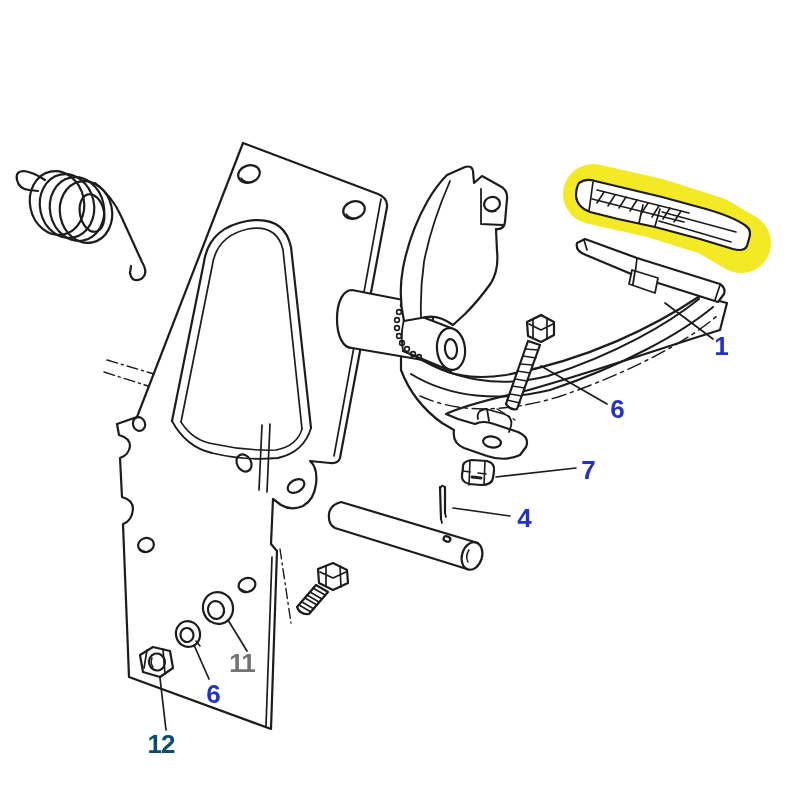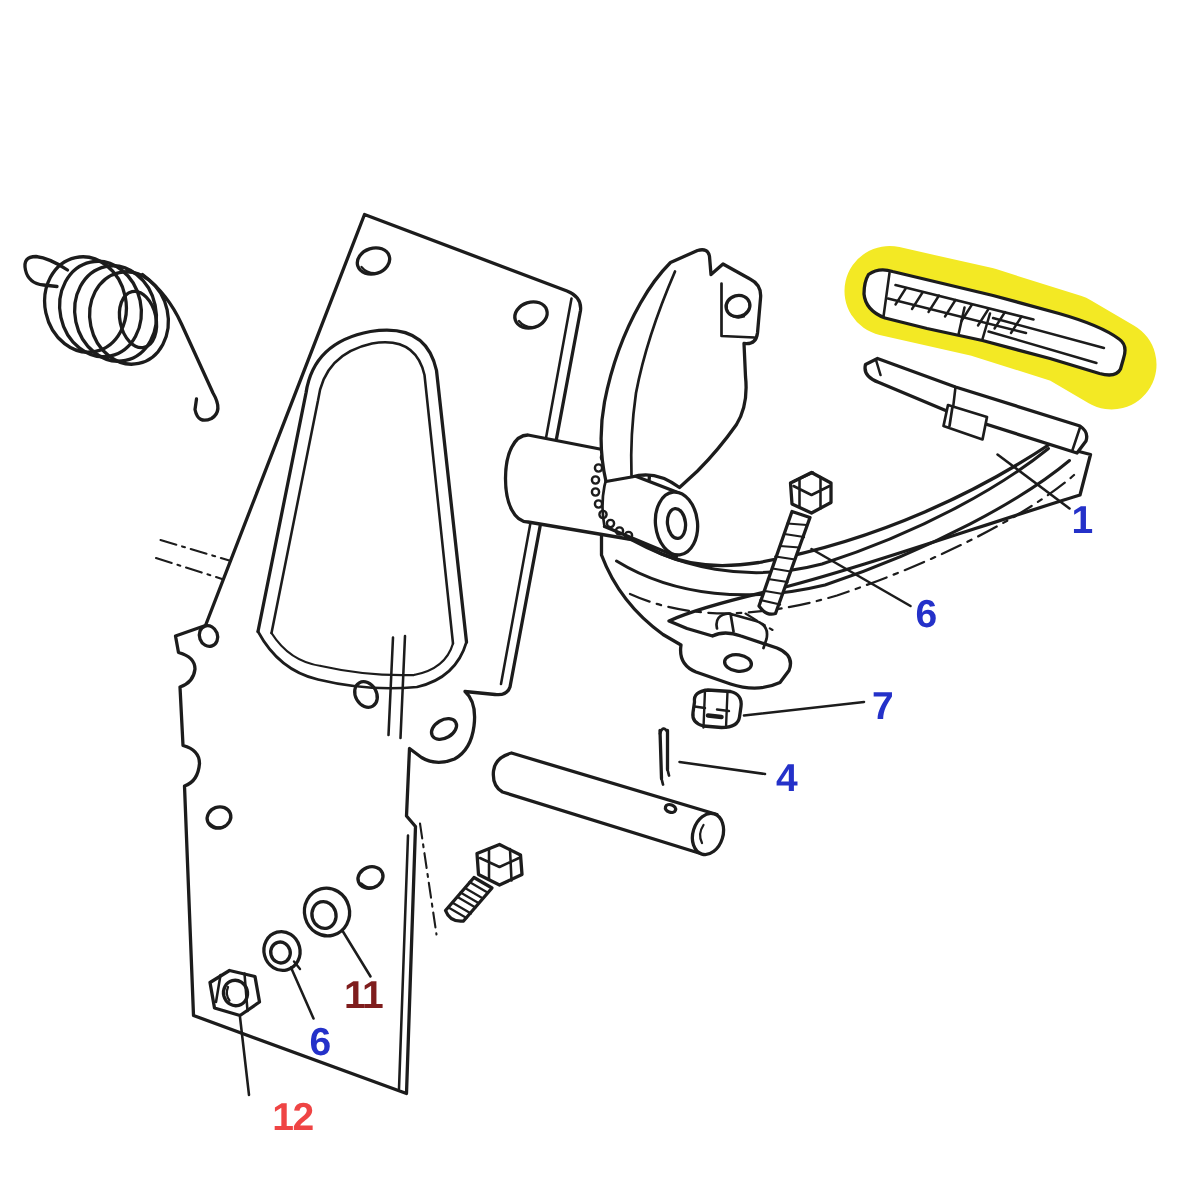--- a/index.html
+++ b/index.html
@@ -205,18 +205,18 @@
       <path d="M 160,678 L 166,730"></path>
     </g>
   </g>
 </svg>
 
 <div>
   <div class="callout" style="left: 721px; top: 346px; color: rgb(36, 49, 201);">1</div>
   <div class="callout" style="left: 617px; top: 409px; color: rgb(36, 49, 201);">6</div>
   <div class="callout" style="left: 588px; top: 470px; color: rgb(36, 49, 201);">7</div>
   <div class="callout" style="left: 524px; top: 518px; color: rgb(36, 49, 201);">4</div>
-  <div class="callout" style="left: 242px; top: 663px; color: #7f1d1d; text-align: center;">11</div>
+  <div class="callout" style="left: 242px; top: 663px; color: #737373; text-align: center;">11</div>
   <div class="callout" style="left: 213px; top: 694px; color: rgb(36, 49, 201);">6</div>
-  <div class="callout" style="left: 161px; top: 744px; color: #ef4444; margin-left: 34px;">12</div>
+  <div class="callout" style="left: 161px; top: 744px; color: #0c4a6e;">12</div>
 </div>
 
 </div>
 
 </body></html>

